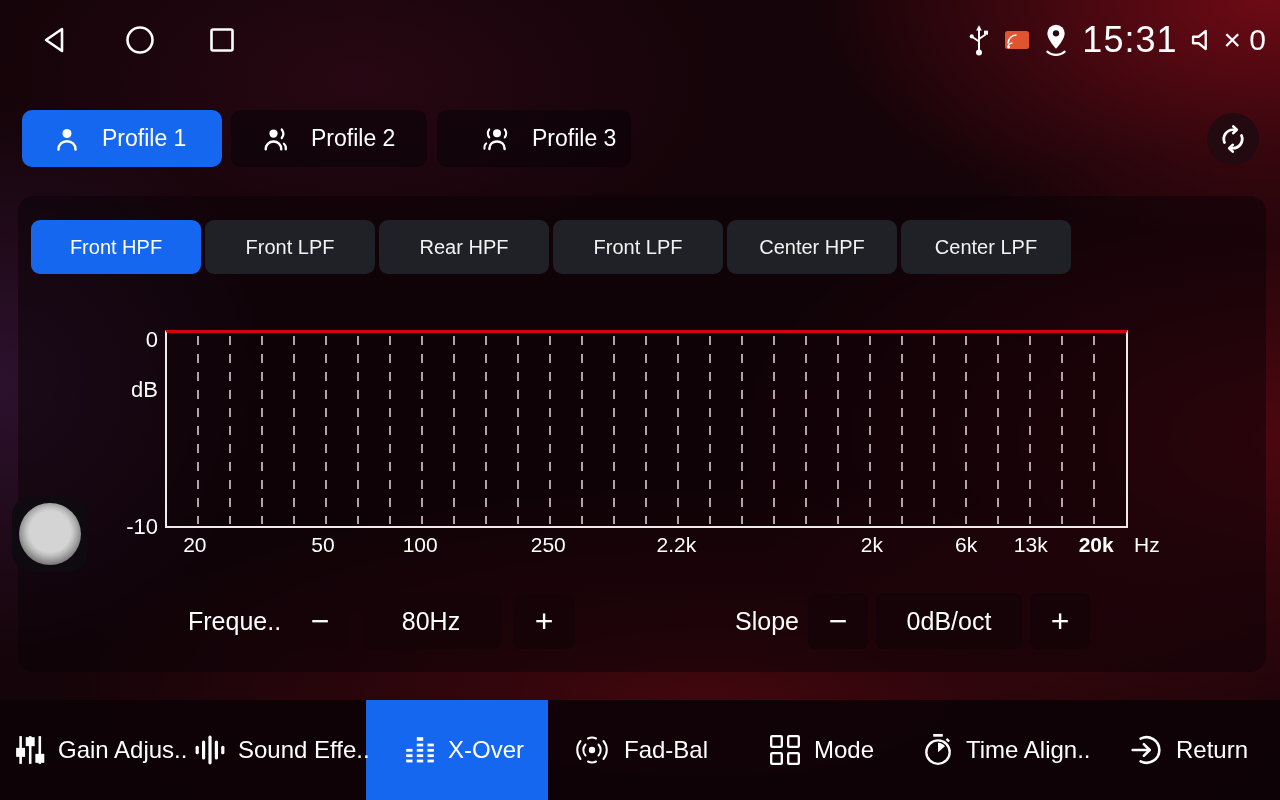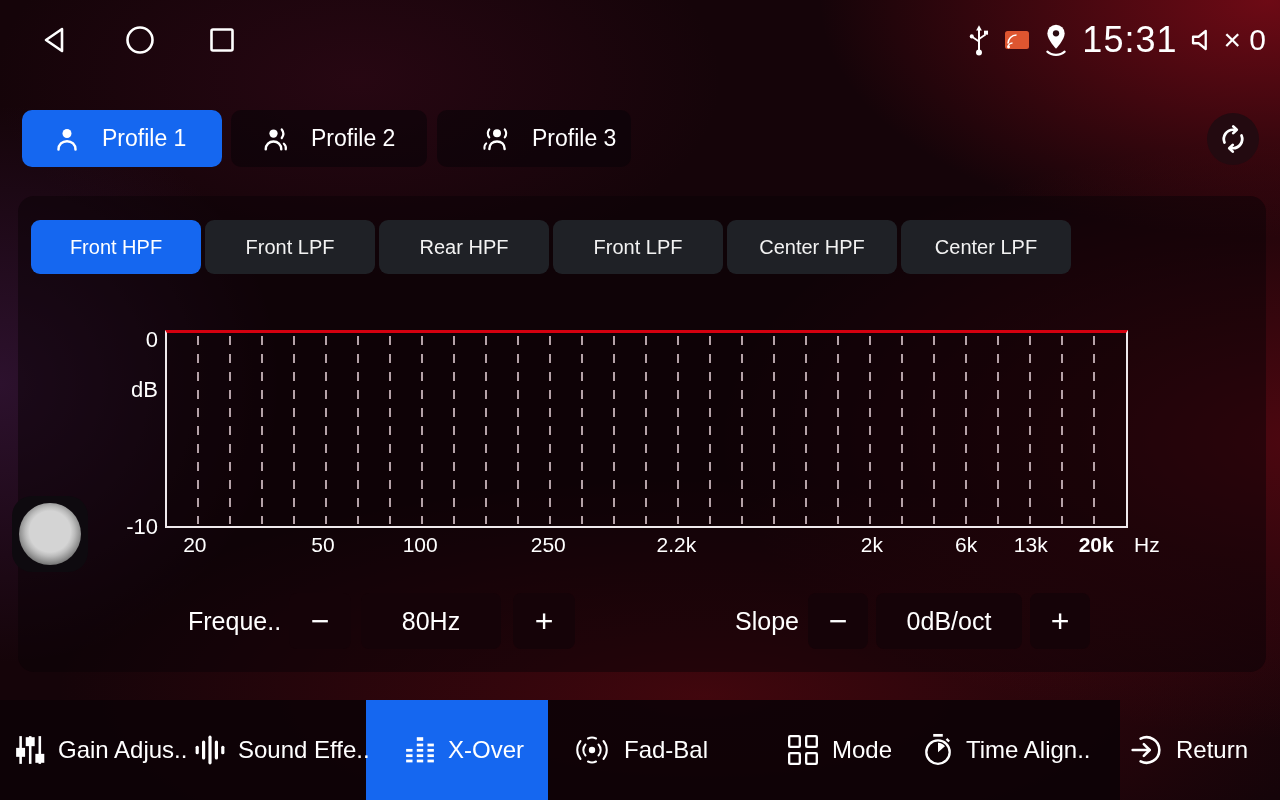--- a/index.html
+++ b/index.html
@@ -52,21 +52,21 @@
   .knob { position:absolute; left:12px; top:496px; width:76px; height:76px; border-radius:20px; background:#0e0a0f; display:flex; align-items:center; justify-content:center; cursor:pointer; }
   .knob-circle { width:62px; height:62px; border-radius:50%;
     background:radial-gradient(circle at 50% 46%, #d4d4d4 0 45%, #bcbcbc 54%, #9c9c9c 63%, #7a7a7a 72%, #595959 81%, #3b3b3b 90%, #242424 100%); }
 
   
   .ctrl-label { position:absolute; top:593px; height:56px; display:flex; align-items:center; font-size:25px; }
   .ctrl-btn { position:absolute; top:593px; height:56px; border-radius:8px; background:#150308; display:flex; align-items:center; justify-content:center; font-size:32px; font-weight:300; cursor:pointer; }
   .ctrl-val { position:absolute; top:593px; height:56px; border-radius:8px; background:#150308; display:flex; align-items:center; justify-content:center; font-size:25px; }
 
   
-  .bottom-nav { position:absolute; left:0; bottom:0; width:1120px; height:100px; background:rgba(13,2,6,.92); }
+  .bottom-nav { position:absolute; left:0; bottom:0; width:1280px; height:100px; background:rgba(13,2,6,.92); }
   .bn-active { position:absolute; left:366px; top:0; width:182px; height:100px; background:#1567f0; }
   .bn-item { position:absolute; top:0; height:100px; display:flex; align-items:center; gap:12px; font-size:24px; cursor:pointer; white-space:nowrap; }
   svg { display:block; }
 </style>
 </head>
 <body>
 
 <div class="screen">
 
   <div class="andro-btn" style="left:33px;">
@@ -315,21 +315,21 @@
           <path d="M8.5 7a14 14 0 0 0 0 18"></path>
           <path d="M26.5 10.5a8 8 0 0 1 0 11"></path>
           <path d="M31.5 7a14 14 0 0 1 0 18"></path>
           <path d="M16 4.5a9 9 0 0 1 8 0"></path>
           <path d="M16 27.5a9 9 0 0 0 8 0"></path>
         </svg>
       </span>
       <span>Fad-Bal</span>
     </div>
 
-    <div class="bn-item" style="left:786px;justify-content:flex-end;">
+    <div class="bn-item" style="left:768px;justify-content:flex-end;">
       <span>
         <svg width="34" height="34" viewBox="0 0 32 32" fill="none" stroke="#fff" stroke-width="2.2">
           <rect x="3" y="3" width="10" height="10" rx="1"></rect>
           <rect x="19" y="3" width="10" height="10" rx="1"></rect>
           <rect x="3" y="19" width="10" height="10" rx="1"></rect>
           <rect x="19" y="19" width="10" height="10" rx="1"></rect>
         </svg>
       </span>
       <span>Mode</span>
     </div>

